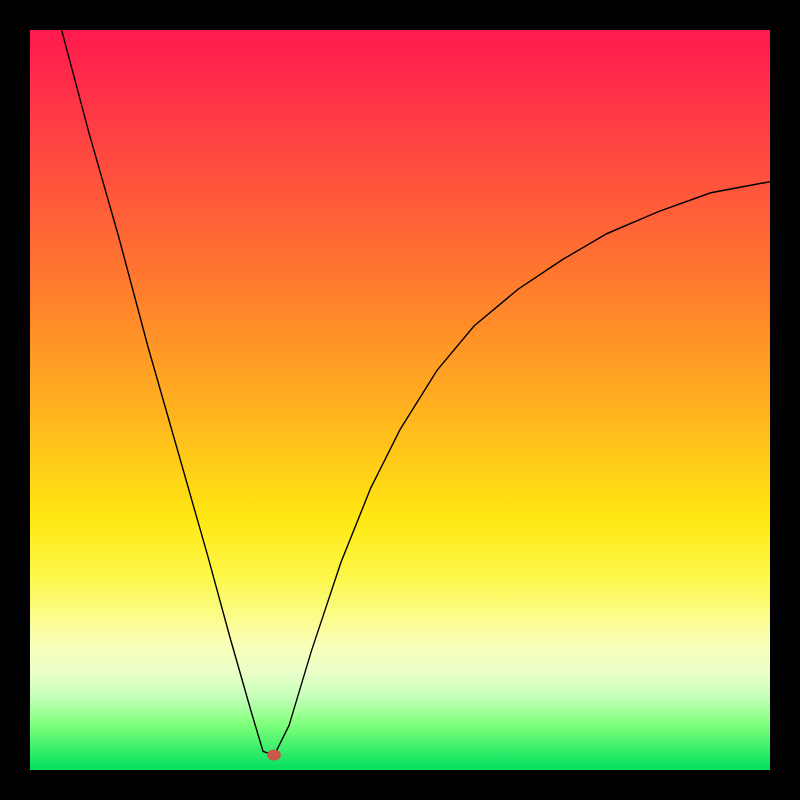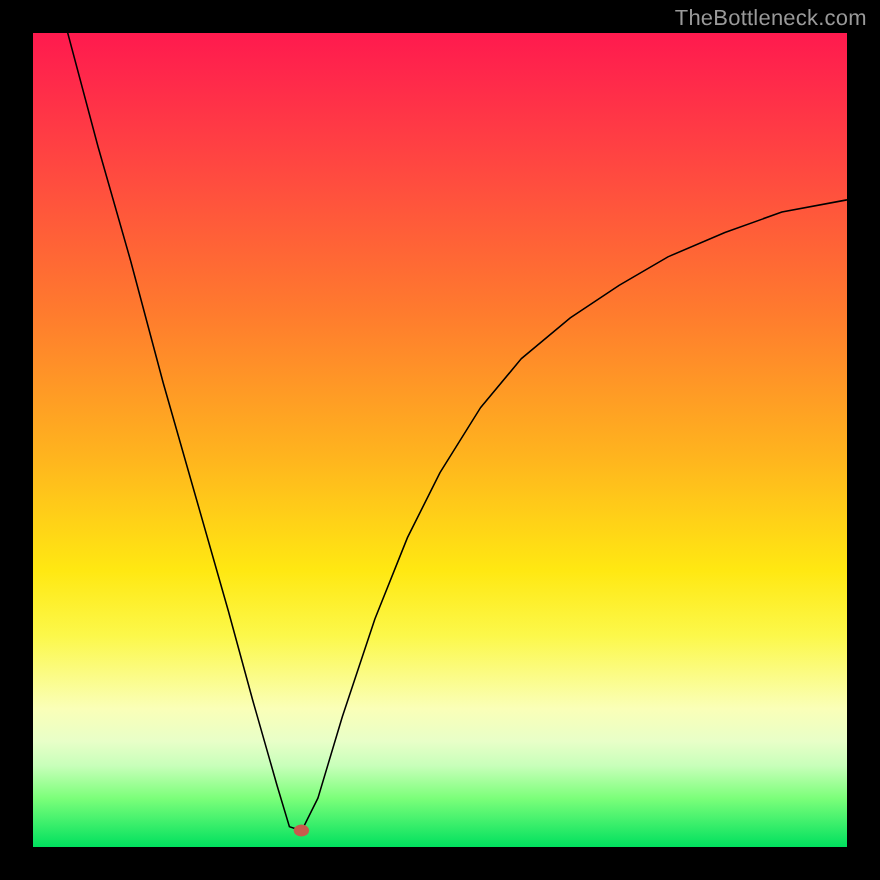--- a/index.html
+++ b/index.html
@@ -65,14 +65,13 @@
 </head>
 <body>
 
 <div class="frame">
   <div class="plot-area">
     <svg class="curve-svg" viewBox="0 0 100 100" preserveAspectRatio="none">
       <path id="curve-path" fill="none" stroke-width="1.4" vector-effect="non-scaling-stroke" d="M 4 -1 L 8 14 L 12 28 L 16 43 L 20 57 L 24 71 L 27 82 L 30 92.5 L 31.5 97.5 L 33 98 L 33 98 L 35 94 L 38 84 L 42 72 L 46 62 L 50 54 L 55 46 L 60 40 L 66 35 L 72 31 L 78 27.5 L 85 24.5 L 92 22 L 100 20.5 " stroke="#000000"></path>
     </svg>
     <div class="red-dot" id="optimum-dot" style="left: 33%; top: 98%; background: rgb(200, 90, 76);"></div>
   </div>
-  <div class="watermark">TheBottleneck.com</div>
 </div>
 
 </body></html>

